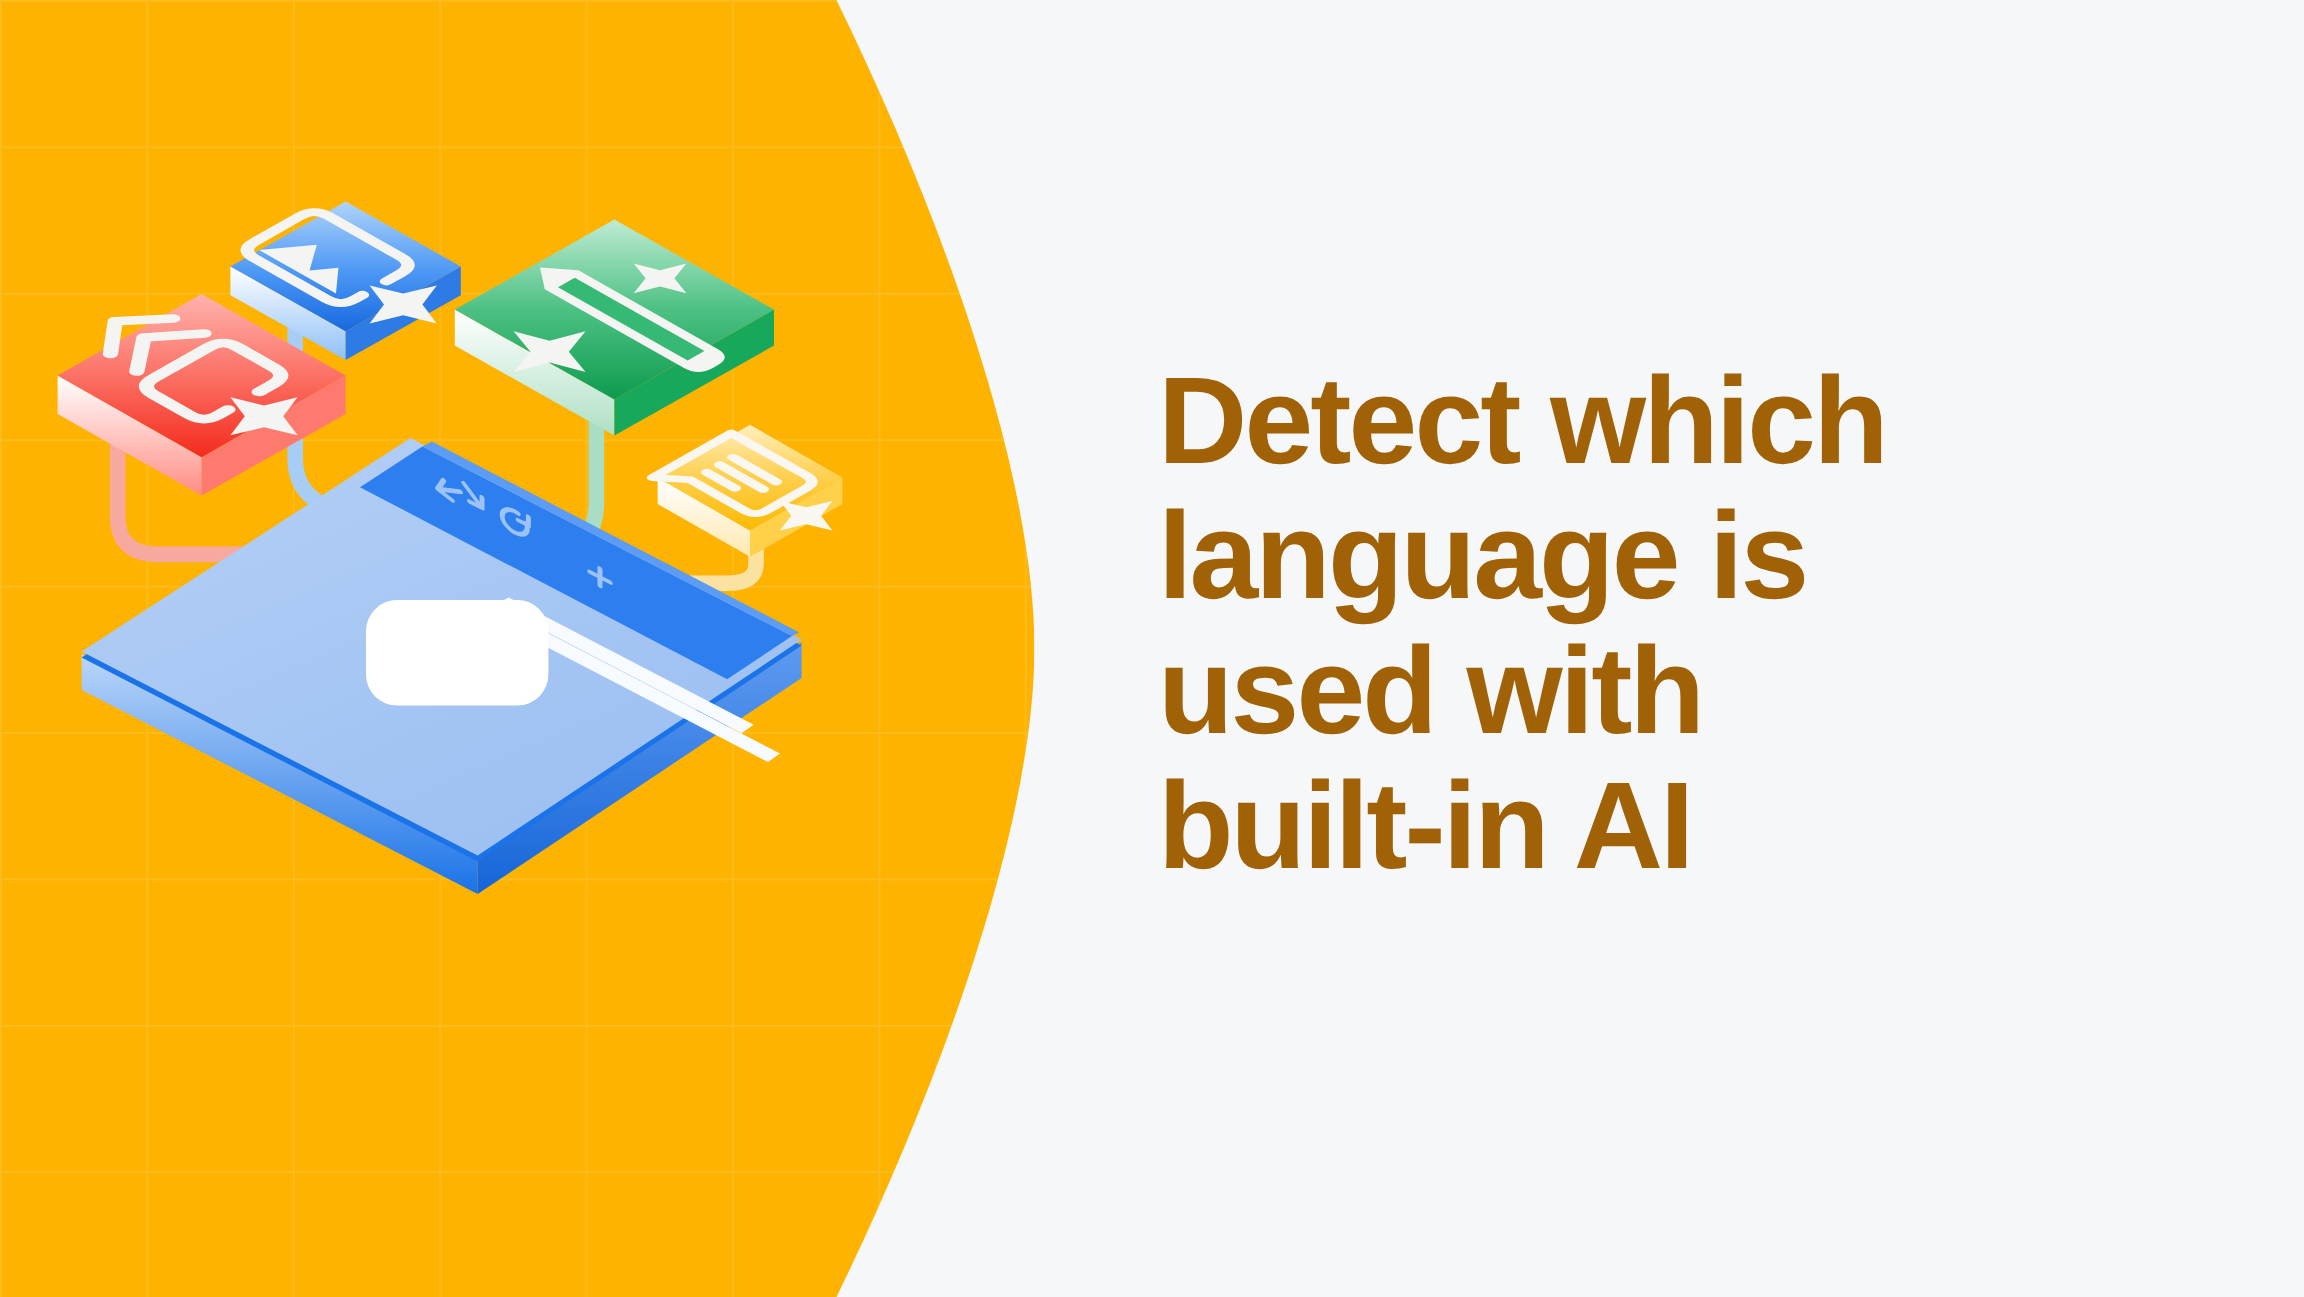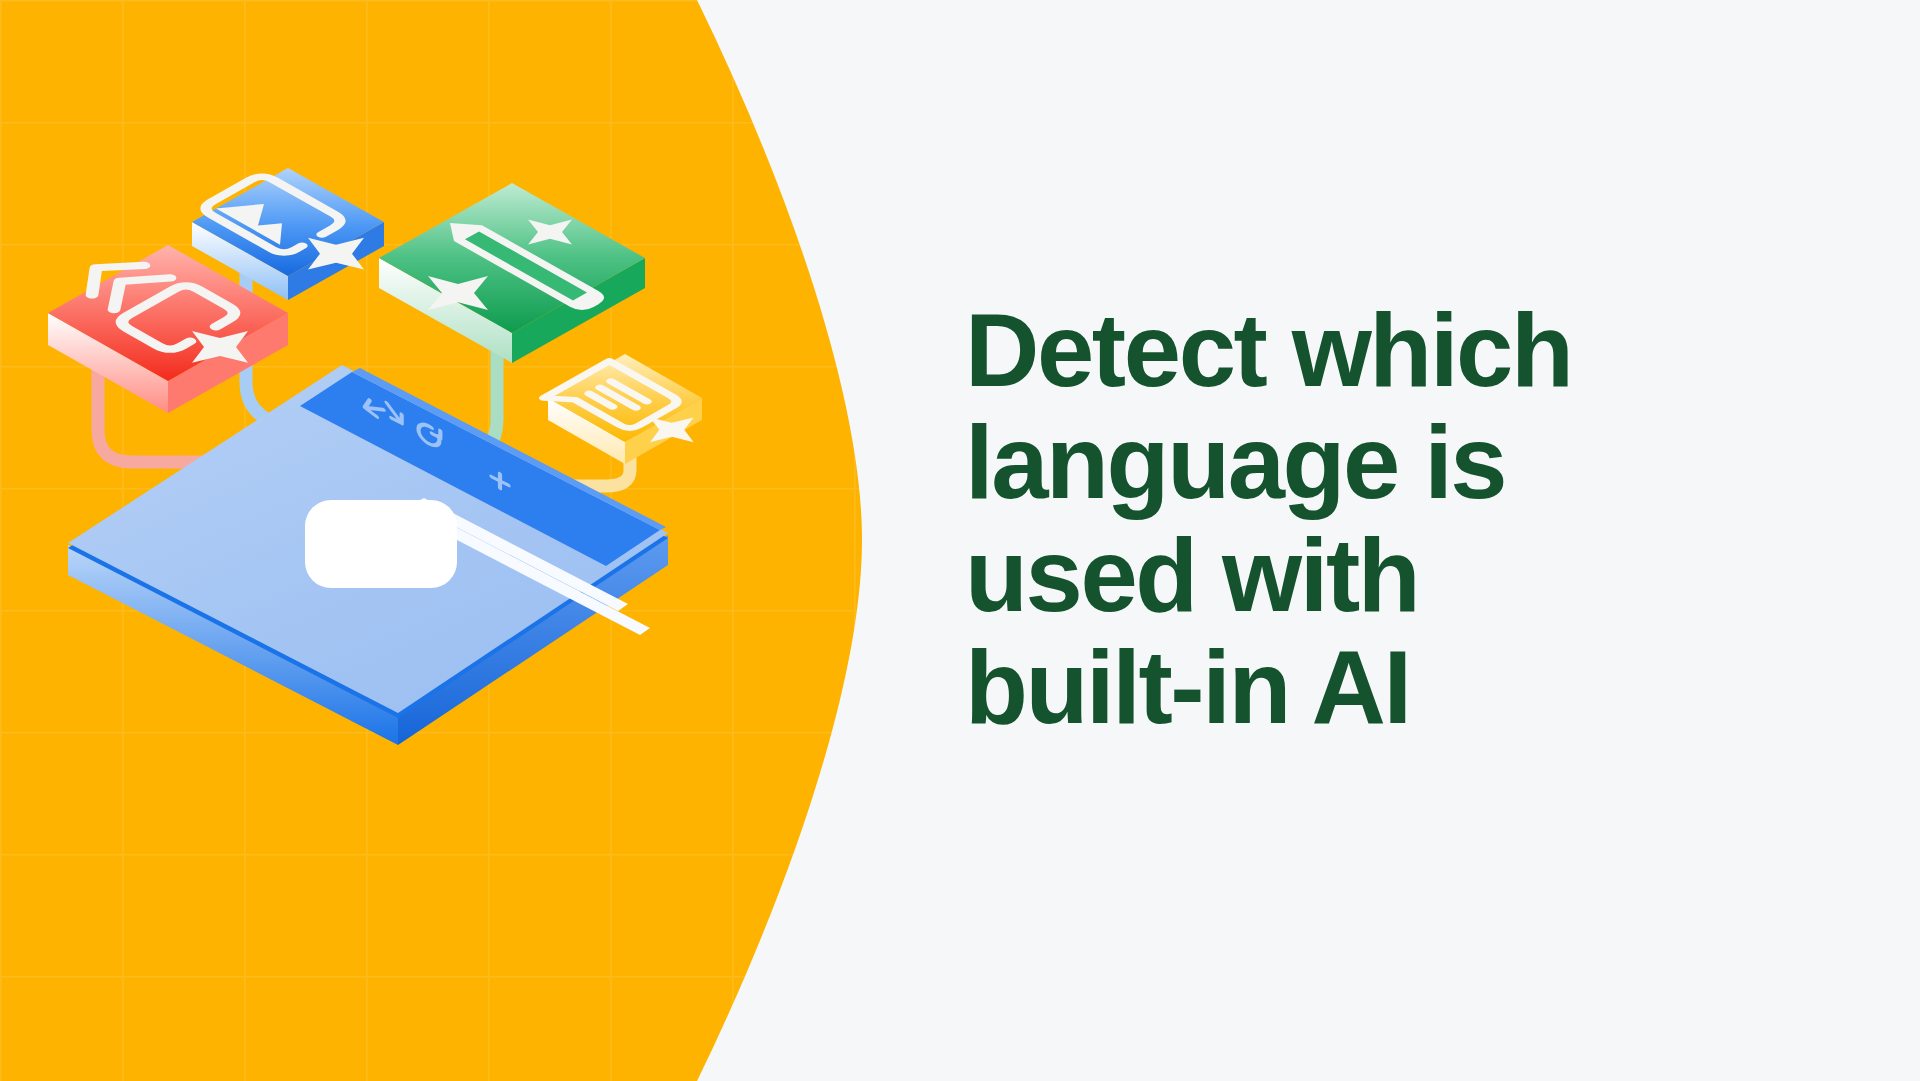--- a/index.html
+++ b/index.html
@@ -47,21 +47,21 @@
     left: 965px;
     top: 295px;
     width: 840px;
   }
   .headline {
     font-family: "Liberation Sans", sans-serif;
     font-weight: bold;
     font-size: 103px;
     line-height: 1.09;
     letter-spacing: -2.4px;
-    color: #14532d;
+    color: #a16207;
     white-space: pre-line;
   }
 </style>
 </head>
 <body>
 
 <div class="stage">
 
   <div class="orange-panel">
     <svg width="900" height="1081" viewBox="0 0 900 1081" xmlns="http://www.w3.org/2000/svg">

